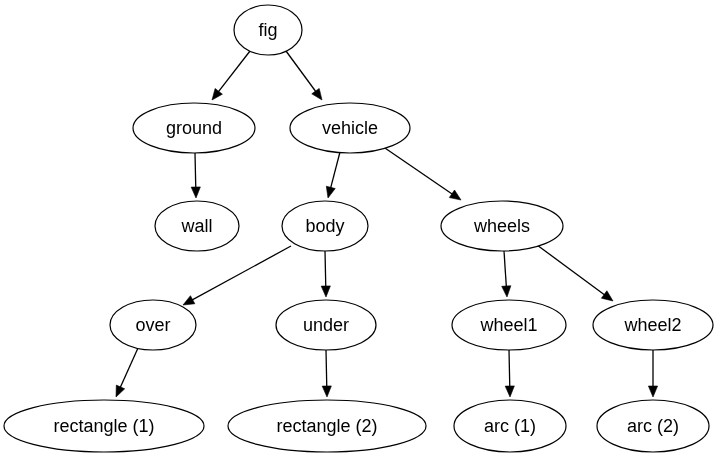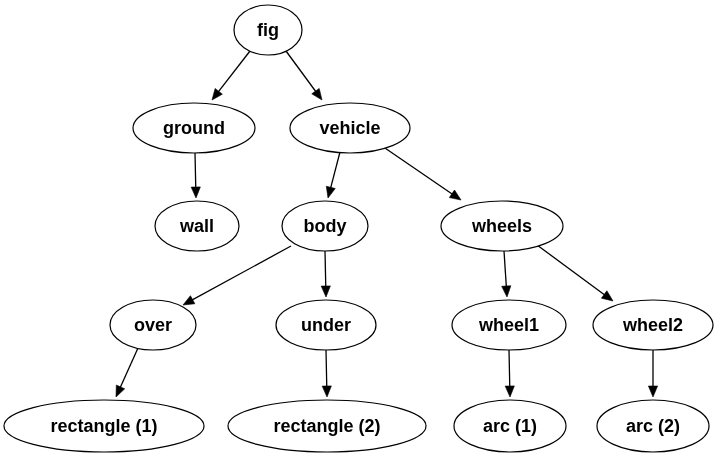--- a/index.html
+++ b/index.html
@@ -10,21 +10,20 @@
   body {
     width: 723px;
     height: 456px;
     font-family: "Liberation Sans", sans-serif;
     overflow: hidden;
   }
   #graph-root {
     position: relative;
     width: 640px;
     height: 456px;
-    font-weight: bold;
   }
   svg#graph-svg {
     display: block;
     width: 723px;
     height: 456px;
   }
   .node-ellipse {
     fill: #ffffff;
     stroke: #000000;
     stroke-width: 1.2;

